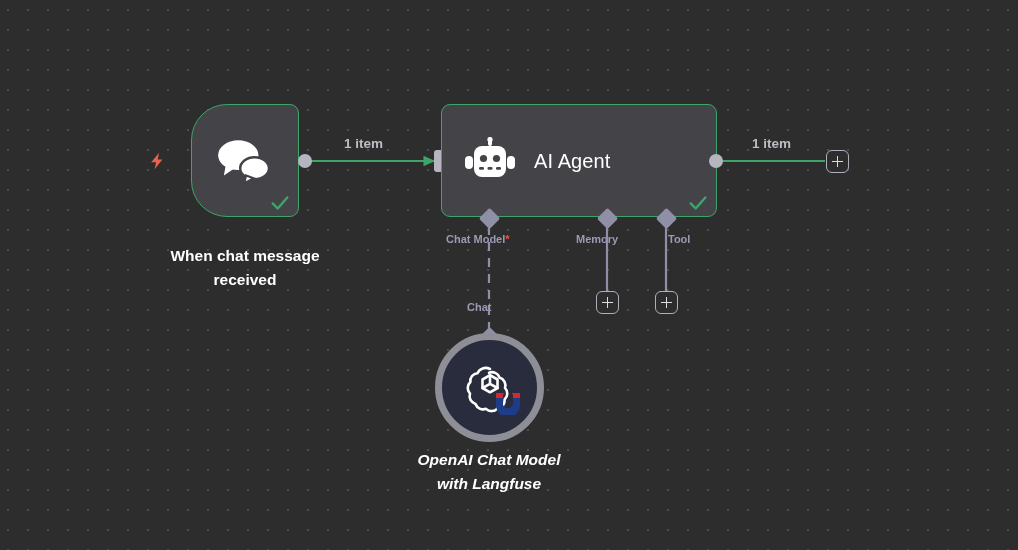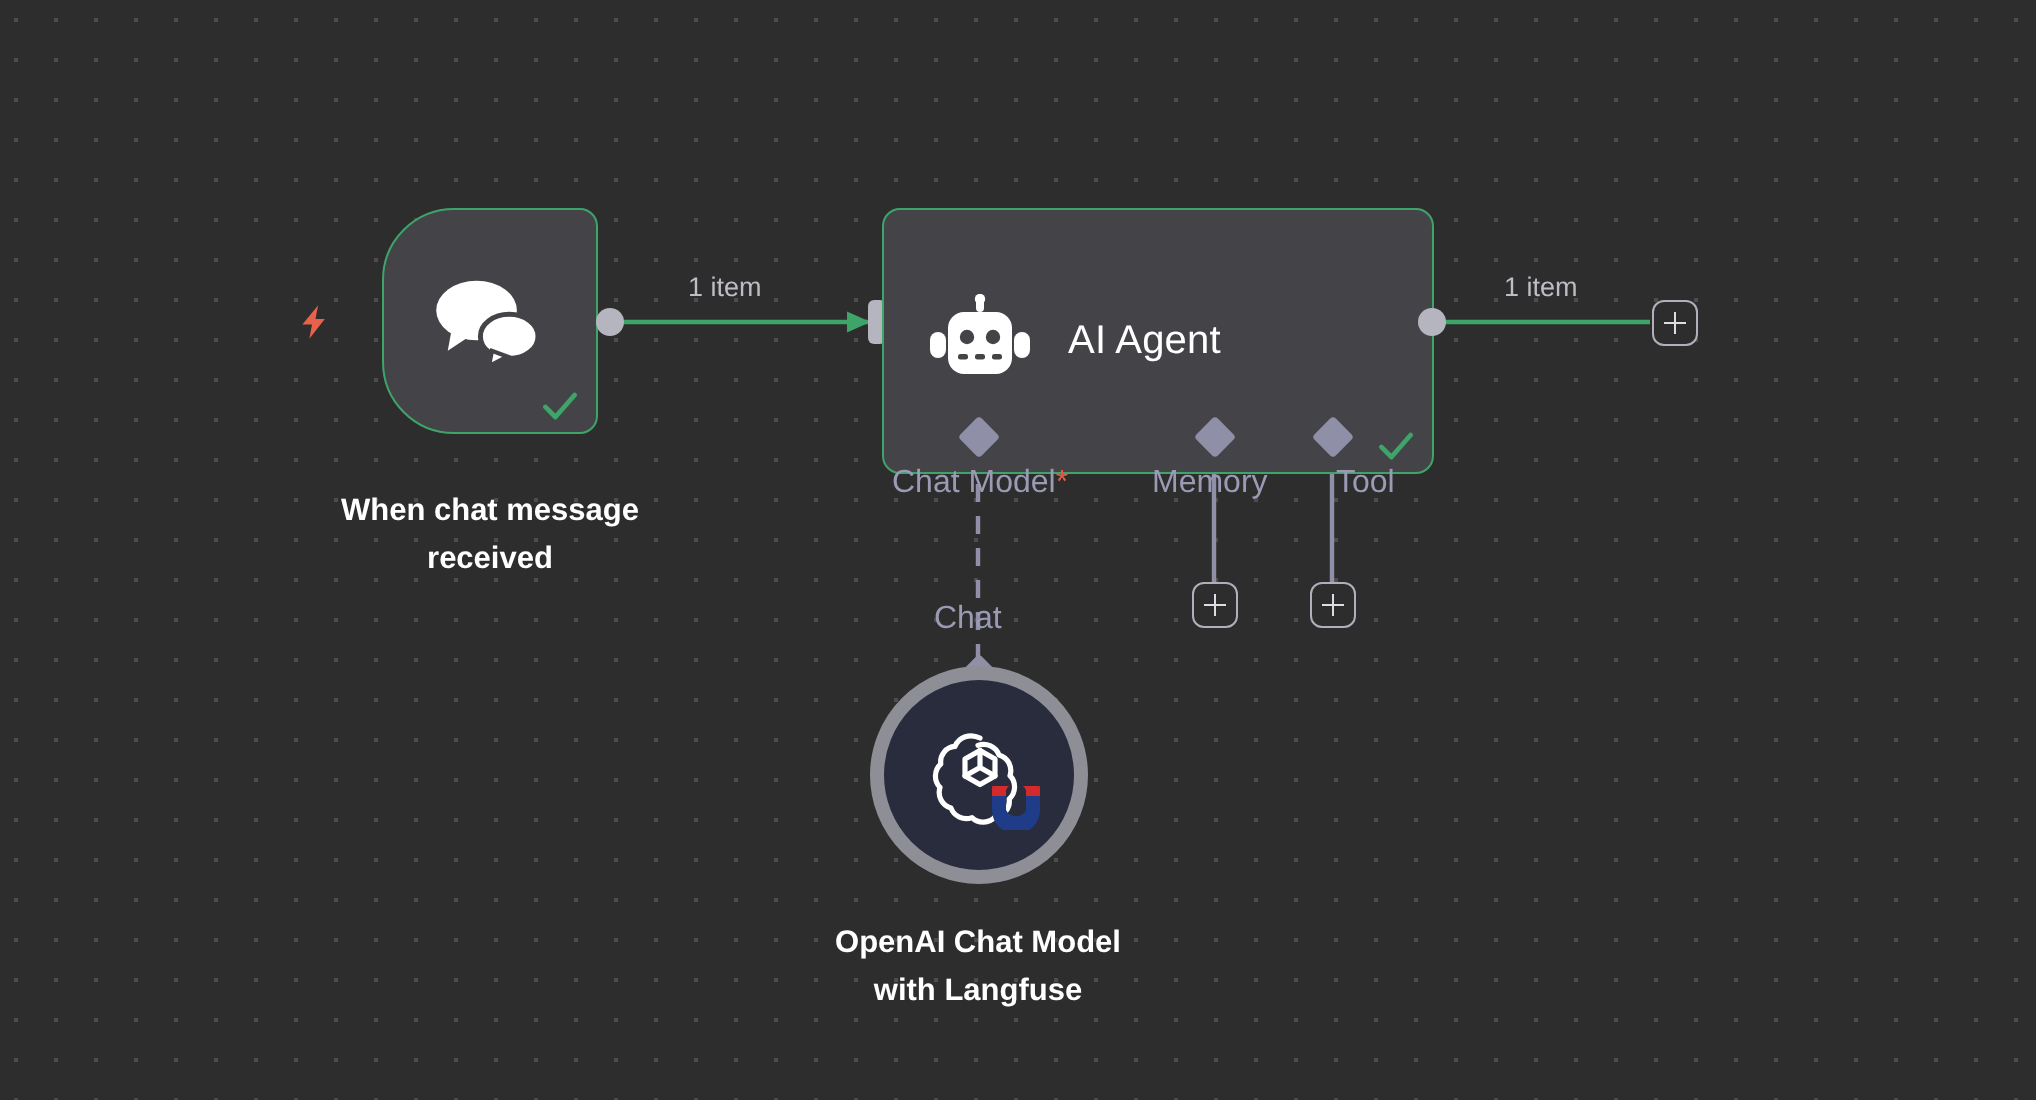--- a/index.html
+++ b/index.html
@@ -48,21 +48,21 @@
     position: absolute;
     right: 7px; bottom: 2px;
     width: 22px; height: 22px;
     color: #3ea46a;
   }
 
   
   .agent-node {
     position: absolute;
     left: 441px; top: 104px;
-    width: 276px; height: 133px;
+    width: 276px; height: 113px;
     background: #444448;
     border: 1.6px solid #3ea46a;
     border-radius: 9px;
     box-sizing: border-box;
     display: flex;
     align-items: center;
   }
   .robot-icon {
     position: absolute;
     left: 22px; top: 50%;
@@ -108,26 +108,28 @@
     font-weight: bold;
     text-align: center;
     line-height: 1.55;
     white-space: pre-line;
   }
   .wire-label {
     position: absolute;
     color: #bdbdc6;
     font-size: 13.5px;
     white-space: nowrap;
+    font-weight: bold;
   }
   .port-label {
     position: absolute;
     color: #9a9ab4;
-    font-size: 16px;
+    font-size: 11px;
     white-space: nowrap;
+    font-weight: bold;
   }
   .req-star { color: #e05c4b; }
 
   
   .plus-btn {
     position: absolute;
     width: 23px; height: 23px;
     border: 1.6px solid #b0b0bc;
     border-radius: 6px;
     background: #2d2d2d;
@@ -268,16 +270,16 @@
     <div style="position:absolute; left:51px; top:53px; width:30px; height:22px;">
       <svg viewBox="0 0 30 22" width="30" height="22">
         <path d="M3 2 A12 12 0 0 1 27 2 L20 2 A5.6 5.6 0 0 0 10 2 Z" fill="#d32b2b"></path>
         <path d="M3 2 L3 12 A12 12 0 0 0 27 12 L27 2 L20 2 L20 12 A5.6 5.6 0 0 1 10 12 L10 2 Z" fill="#1f3c88"></path>
         <rect x="3" y="1" width="7" height="4" fill="#d32b2b"></rect>
         <rect x="20" y="1" width="7" height="4" fill="#d32b2b"></rect>
       </svg>
     </div>
   </div>
 
-  <div class="node-label" style="left:389px; top:460px; width:200px;">OpenAI Chat Model
+  <div class="node-label" style="left:389px; top:448px; width:200px;font-style:italic;">OpenAI Chat Model
 with Langfuse</div>
 
 </div>
 
 </body></html>

